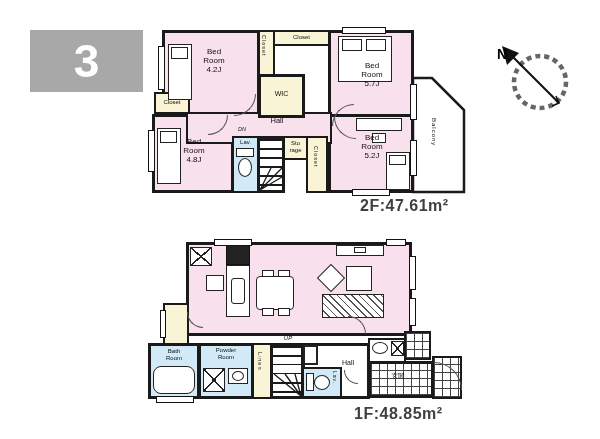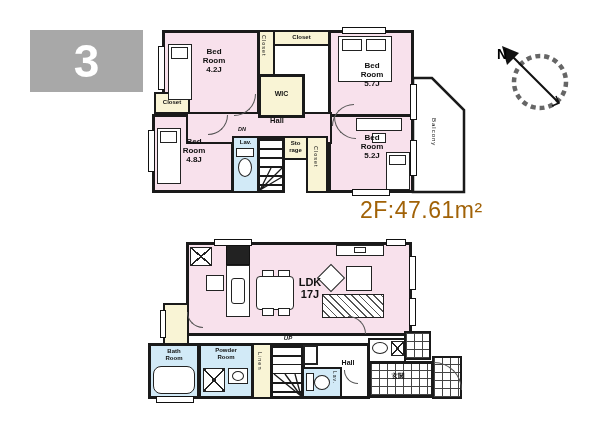--- a/index.html
+++ b/index.html
@@ -5,21 +5,21 @@
   html,body{margin:0;padding:0;background:#fff;}
   #canvas{position:relative;width:600px;height:439px;background:#ffffff;overflow:hidden;
           font-family:"Liberation Sans",sans-serif;color:#111;}
   .a{position:absolute;box-sizing:border-box;}
   .room{border:3px solid #1a1a1a;}
   .thin{border-width:2px;}
   .pink{background:#f8e1ec;}
   .cream{background:#f9f4d5;}
   .blue{background:#d2eaf7;}
   .white{background:#ffffff;}
-  .lbl{position:absolute;font-weight:bold;color:#111;white-space:pre-line;
+  .lbl{position:absolute;font-weight:normal;color:#111;white-space:pre-line;
        text-align:center;line-height:1.12;font-size:8px;}
   .vtext{writing-mode:vertical-rl;text-orientation:mixed;letter-spacing:1px;}
   .furn{position:absolute;box-sizing:border-box;background:#fff;border:1.5px solid #222;}
   .pillow{position:absolute;box-sizing:border-box;background:#fff;border:1px solid #222;}
   .win{position:absolute;box-sizing:border-box;background:#fff;border:1px solid #111;}
   .dark{position:absolute;box-sizing:border-box;background:#222;border:1px solid #111;}
   .xbox{background-image:
       linear-gradient(to top right,transparent calc(50% - 0.8px),#222 calc(50% - 0.8px),#222 calc(50% + 0.8px),transparent calc(50% + 0.8px)),
       linear-gradient(to bottom right,transparent calc(50% - 0.8px),#222 calc(50% - 0.8px),#222 calc(50% + 0.8px),transparent calc(50% + 0.8px));}
   .tile{background-color:#fff;border:2px solid #1a1a1a;background-image:
@@ -27,21 +27,21 @@
       repeating-linear-gradient(90deg,#444 0 1px,transparent 1px 8px);}
   .stairs{background-color:#fff;border:3px solid #1a1a1a;background-image:
       repeating-linear-gradient(to bottom,#1a1a1a 0 1.5px,transparent 1.5px 9px);}
   .sofa{position:absolute;box-sizing:border-box;border:1.5px solid #222;
       background:repeating-linear-gradient(45deg,#fff 0 4px,#555 4px 5.2px);}
   .arc{position:absolute;box-sizing:border-box;border:0 solid #555;background:transparent;}
   .oval{position:absolute;box-sizing:border-box;border:1px solid #222;background:#fff;border-radius:50%;}
   #badge{display:flex;align-items:center;justify-content:center;font-weight:bold;color:#fff;}
   #badge .num{font-size:46px;line-height:1;}
   #badge .suf{font-size:27px;line-height:1;margin-top:12px;}
-  .area-lbl{position:absolute;font-weight:normal;font-size:23px;letter-spacing:0.5px;color:#a16207;}
+  .area-lbl{position:absolute;font-weight:bold;font-size:16px;letter-spacing:0.5px;color:#404040;}
 </style>
 </head>
 <body>
 
 <div id="canvas">
 
   <div id="badge" class="a" style="left:30px;top:30px;width:113px;height:62px;background:#a8a8a8;">
     <span class="num">3</span>
   </div>
 
@@ -172,25 +172,24 @@
   <div class="arc" style="left:434px;top:362px;width:28px;height:28px;border-width:1px 1px 0 0;border-radius:0 100% 0 0;"></div>
   <div class="arc" style="left:344px;top:370px;width:14px;height:14px;border-width:0 0 1px 1px;border-radius:0 0 0 100%;"></div>
 
   <div class="win" style="left:214px;top:239px;width:38px;height:7px;"></div>
   <div class="win" style="left:386px;top:239px;width:20px;height:7px;"></div>
   <div class="win" style="left:409px;top:256px;width:7px;height:34px;"></div>
   <div class="win" style="left:409px;top:298px;width:7px;height:28px;"></div>
   <div class="win" style="left:156px;top:396px;width:38px;height:7px;"></div>
   <div class="win" style="left:160px;top:310px;width:6px;height:28px;"></div>
 
-  <div class="lbl" style="left:288px;top:276px;width:44px;font-size:11px;">LDK
-17J</div>
   <div class="lbl" style="left:152px;top:348px;width:44px;font-size:6px;">Bath
 Room</div>
   <div class="lbl" style="left:204px;top:347px;width:44px;font-size:6px;">Powder
 Room</div>
   <div class="lbl vtext" style="left:257px;top:352px;font-size:5.5px;font-weight:normal;">Linen</div>
   <div class="lbl" style="left:280px;top:335px;width:16px;font-size:6px;font-style:italic;">UP</div>
   <div class="lbl" style="left:334px;top:359px;width:28px;font-size:7px;">Hall</div>
   <div class="lbl vtext" style="left:331px;top:371px;font-size:5px;font-weight:normal;">Lav.</div>
   <div class="lbl" style="left:386px;top:372px;width:24px;font-size:6.5px;">玄関</div>
+  <div class="area-lbl" style="left:354px;top:405px;">1F:48.85m²</div>
 
 </div>
 
 </body></html>

